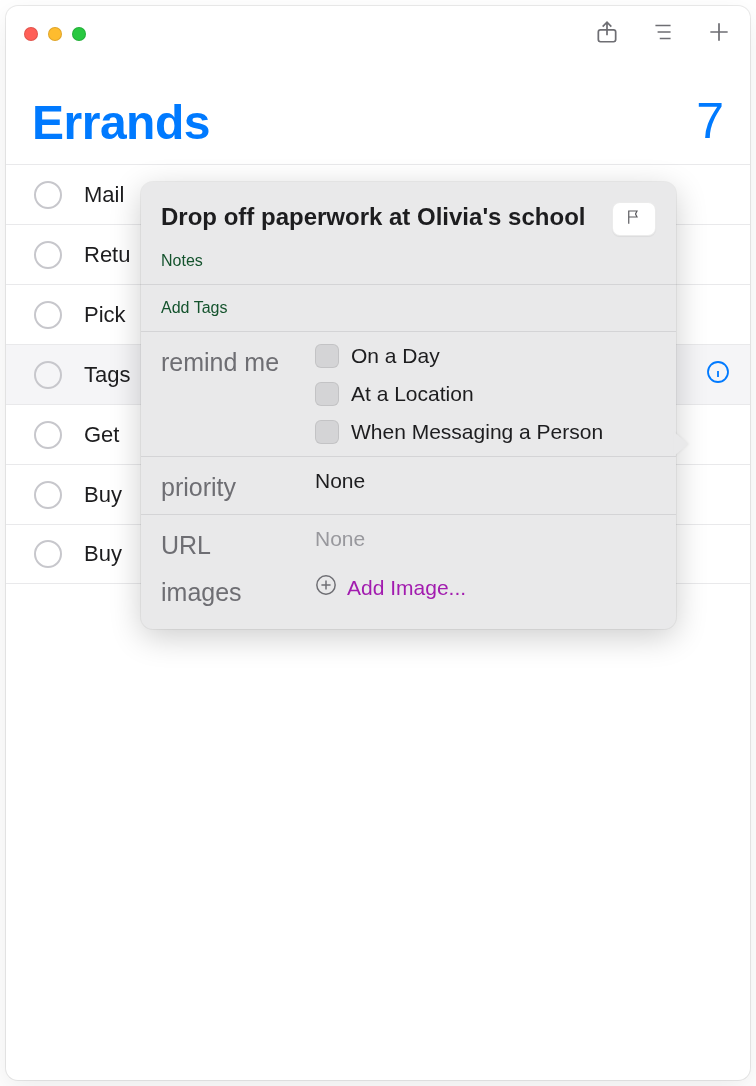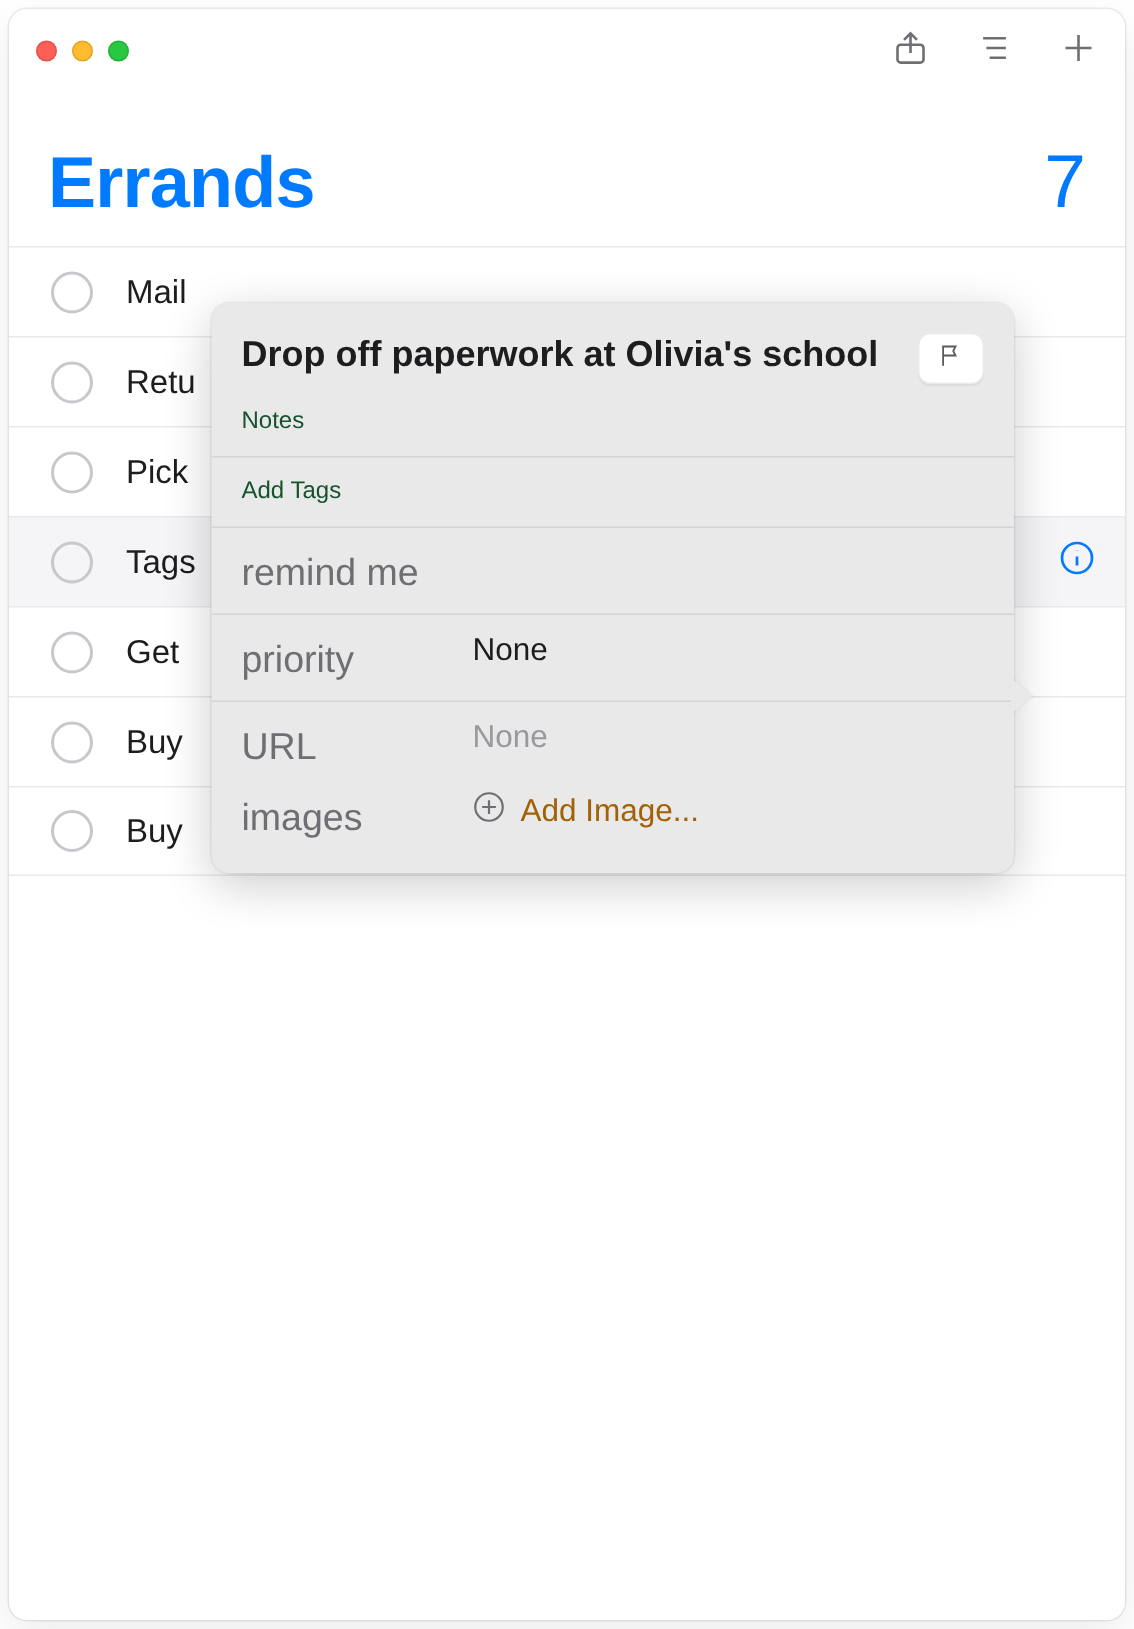--- a/index.html
+++ b/index.html
@@ -99,21 +99,21 @@
   }
   .row .info-icon {
     position: absolute; right: 20px;
   }
   .row .info-icon svg { width: 24px; height: 24px; stroke:#007aff; fill:none; stroke-width:1.8; }
 
   
   .popover {
     position: absolute;
     left: 135px;
-    top: 196px;
+    top: 176px;
     width: 535px;
     background: #e9e9ea;
     border-radius: 12px;
     box-shadow: 0 8px 32px rgba(0,0,0,0.20), 0 0 0 1px rgba(0,0,0,0.05);
     padding: 20px 0 18px 0;
     color: #1d1d1f;
   }
   .popover::after {
     content: "";
     position: absolute;
@@ -184,21 +184,21 @@
     border-radius: 6px;
     background: #d4d4d6;
     box-shadow: inset 0 0 0 1px rgba(0,0,0,0.08);
     flex-shrink: 0;
   }
   .val-plain { color:#1d1d1f; }
   .val-muted { color:#98989d; }
 
   .addimg {
     display: flex; align-items: center; gap: 10px;
-    color:#a16207;
+    color:#a21caf;
   }
   .addimg svg { width:22px; height:22px; stroke:#6e6e73; fill:none; stroke-width:1.6; }
 
 </style>
 </head>
 <body>
 
 <div class="window">
 
   <div class="titlebar">
@@ -282,20 +282,34 @@
       </div>
     </div>
 
     <div class="muted-field">Notes</div>
     <div class="sep"></div>
     <div class="muted-field">Add Tags</div>
     <div class="sep"></div>
 
     <div class="field-grid">
       <div class="label">remind me</div>
+      <div class="val">
+        <div class="opt">
+          <span class="checkbox"></span>
+          <span>On a Day</span>
+        </div>
+        <div class="opt">
+          <span class="checkbox"></span>
+          <span>At a Location</span>
+        </div>
+        <div class="opt">
+          <span class="checkbox"></span>
+          <span>When Messaging a Person</span>
+        </div>
+      </div>
     </div>
 
     <div class="sep"></div>
 
     <div class="field-grid">
       <div class="label">priority</div>
       <div class="val">
           <span class="val-plain">None</span>
         </div>
     </div>

